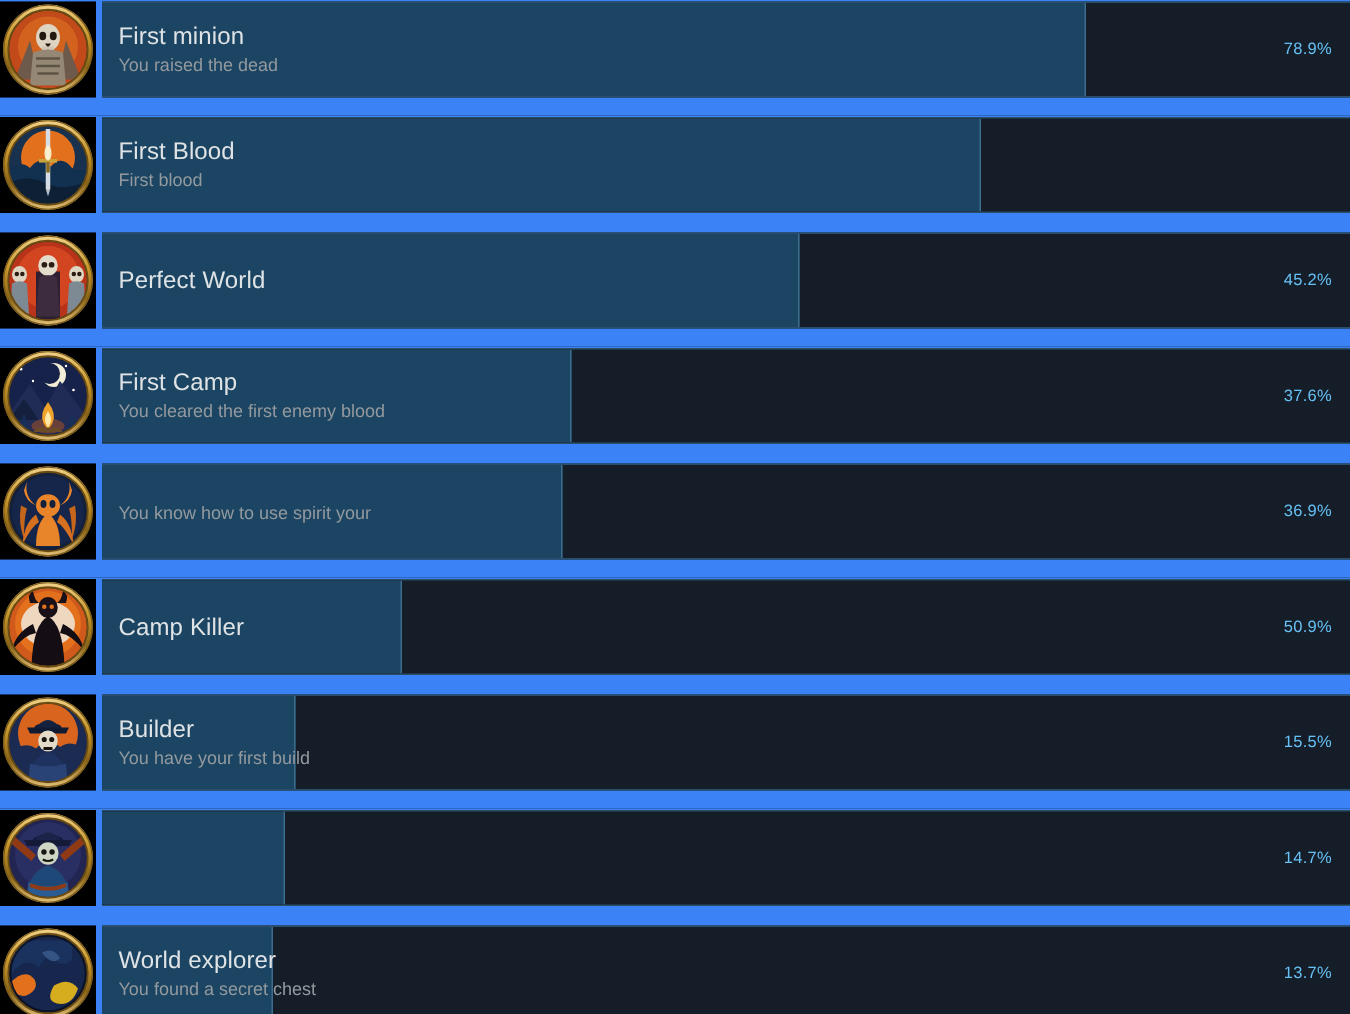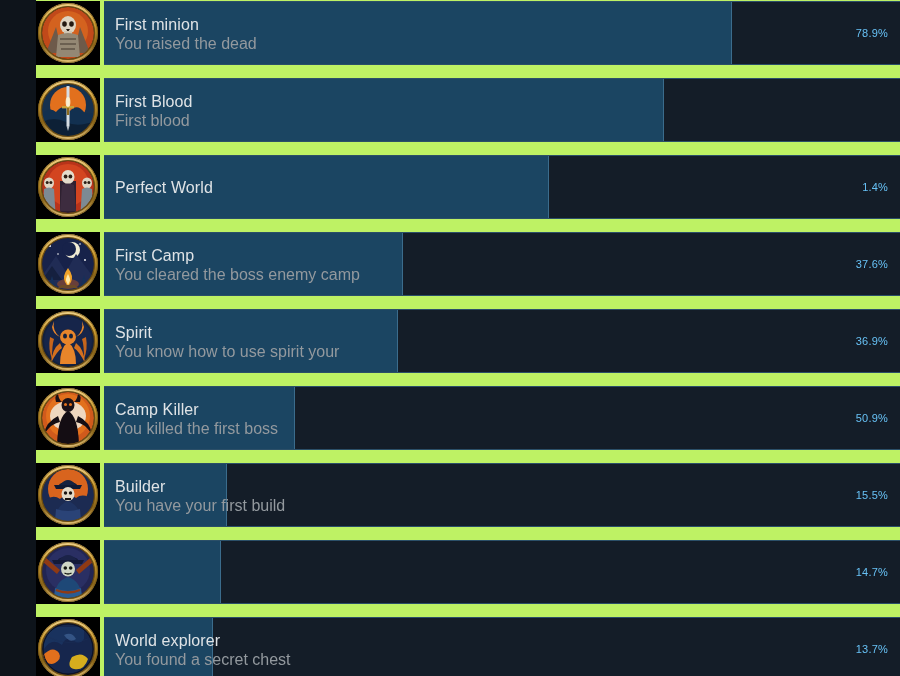--- a/index.html
+++ b/index.html
@@ -22,23 +22,22 @@
     flex-direction: column;
     background: #0e141b;
   }
 
   .achievement-row {
     position: relative;
     display: flex;
     align-items: flex-start;
     height: 77px;
     flex: 0 0 77px;
-    background: #bef264;
+    background: #3b82f6;
     box-sizing: border-box;
-    margin-left: 36px;
   }
 
   
   .ach-icon {
     position: relative;
     width: 64px;
     height: 64px;
     flex: 0 0 64px;
     margin-top: 1px;
     background: #000000;
@@ -83,21 +82,21 @@
   .ach-title {
     color: #dfe3e6;
     font-size: 16px;
     line-height: 19px;
     font-weight: normal;
     letter-spacing: 0.1px;
     white-space: nowrap;
   }
   .ach-desc {
     color: #93999e;
-    font-size: 16px;
+    font-size: 12px;
     line-height: 15px;
     margin-top: 2px;
     white-space: nowrap;
   }
 
   
   .ach-percent {
     position: absolute;
     right: 12px;
     top: 0;
@@ -235,21 +234,21 @@
   </g>
   <circle cx="32" cy="32" r="26.5" fill="none" stroke="#6b4d14" stroke-width="1.2"></circle>
   <circle cx="32" cy="32" r="29.5" fill="none" stroke="#7a5a18" stroke-width="0.8"></circle>
         </svg>
       </div>
       <div class="ach-track">
         <div class="ach-fill" style="width: 55.9%;"></div>
         <div class="ach-textblock">
           <div class="ach-title">Perfect World</div>
         </div>
-        <div class="ach-percent">1.4%</div>
+        <div class="ach-percent">45.2%</div>
       </div>
     </div>
     <div class="achievement-row">
       <div class="ach-icon">
         <svg viewBox="0 0 64 64" xmlns="http://www.w3.org/2000/svg">
   <defs>
     <linearGradient id="gd" x1="0" y1="0" x2="0" y2="1">
       <stop offset="0%" stop-color="#f0d28a"></stop>
       <stop offset="35%" stop-color="#c9992f"></stop>
       <stop offset="70%" stop-color="#8a6418"></stop>
@@ -281,21 +280,21 @@
     <path d="M22 56 l20 0 l-3 -3 l-14 0 z" fill="#6b4a28"></path>
   </g>
   <circle cx="32" cy="32" r="26.5" fill="none" stroke="#6b4d14" stroke-width="1.2"></circle>
   <circle cx="32" cy="32" r="29.5" fill="none" stroke="#7a5a18" stroke-width="0.8"></circle>
         </svg>
       </div>
       <div class="ach-track">
         <div class="ach-fill" style="width: 37.6%;"></div>
         <div class="ach-textblock">
           <div class="ach-title">First Camp</div>
-          <div class="ach-desc">You cleared the boss enemy camp</div>
+          <div class="ach-desc">You cleared the first enemy blood</div>
         </div>
         <div class="ach-percent">37.6%</div>
       </div>
     </div>
     <div class="achievement-row">
       <div class="ach-icon">
         <svg viewBox="0 0 64 64" xmlns="http://www.w3.org/2000/svg">
   <defs>
     <linearGradient id="ge" x1="0" y1="0" x2="0" y2="1">
       <stop offset="0%" stop-color="#f0d28a"></stop>
@@ -324,21 +323,20 @@
     <path d="M14 28 q-2 12 2 22 q0 -14 2 -20 z" fill="#c6651c"></path>
     <path d="M50 28 q2 12 -2 22 q0 -14 -2 -20 z" fill="#c6651c"></path>
   </g>
   <circle cx="32" cy="32" r="26.5" fill="none" stroke="#6b4d14" stroke-width="1.2"></circle>
   <circle cx="32" cy="32" r="29.5" fill="none" stroke="#7a5a18" stroke-width="0.8"></circle>
         </svg>
       </div>
       <div class="ach-track">
         <div class="ach-fill" style="width: 36.9%;"></div>
         <div class="ach-textblock">
-          <div class="ach-title">Spirit</div>
           <div class="ach-desc">You know how to use spirit your</div>
         </div>
         <div class="ach-percent">36.9%</div>
       </div>
     </div>
     <div class="achievement-row">
       <div class="ach-icon">
         <svg viewBox="0 0 64 64" xmlns="http://www.w3.org/2000/svg">
   <defs>
     <linearGradient id="gf" x1="0" y1="0" x2="0" y2="1">
@@ -368,21 +366,20 @@
     <circle cx="34.5" cy="18.5" r="1.5" fill="#e2701d"></circle>
   </g>
   <circle cx="32" cy="32" r="26.5" fill="none" stroke="#6b4d14" stroke-width="1.2"></circle>
   <circle cx="32" cy="32" r="29.5" fill="none" stroke="#7a5a18" stroke-width="0.8"></circle>
         </svg>
       </div>
       <div class="ach-track">
         <div class="ach-fill" style="width: 24%;"></div>
         <div class="ach-textblock">
           <div class="ach-title">Camp Killer</div>
-          <div class="ach-desc">You killed the first boss</div>
         </div>
         <div class="ach-percent">50.9%</div>
       </div>
     </div>
     <div class="achievement-row">
       <div class="ach-icon">
         <svg viewBox="0 0 64 64" xmlns="http://www.w3.org/2000/svg">
   <defs>
     <linearGradient id="gg" x1="0" y1="0" x2="0" y2="1">
       <stop offset="0%" stop-color="#f0d28a"></stop>

